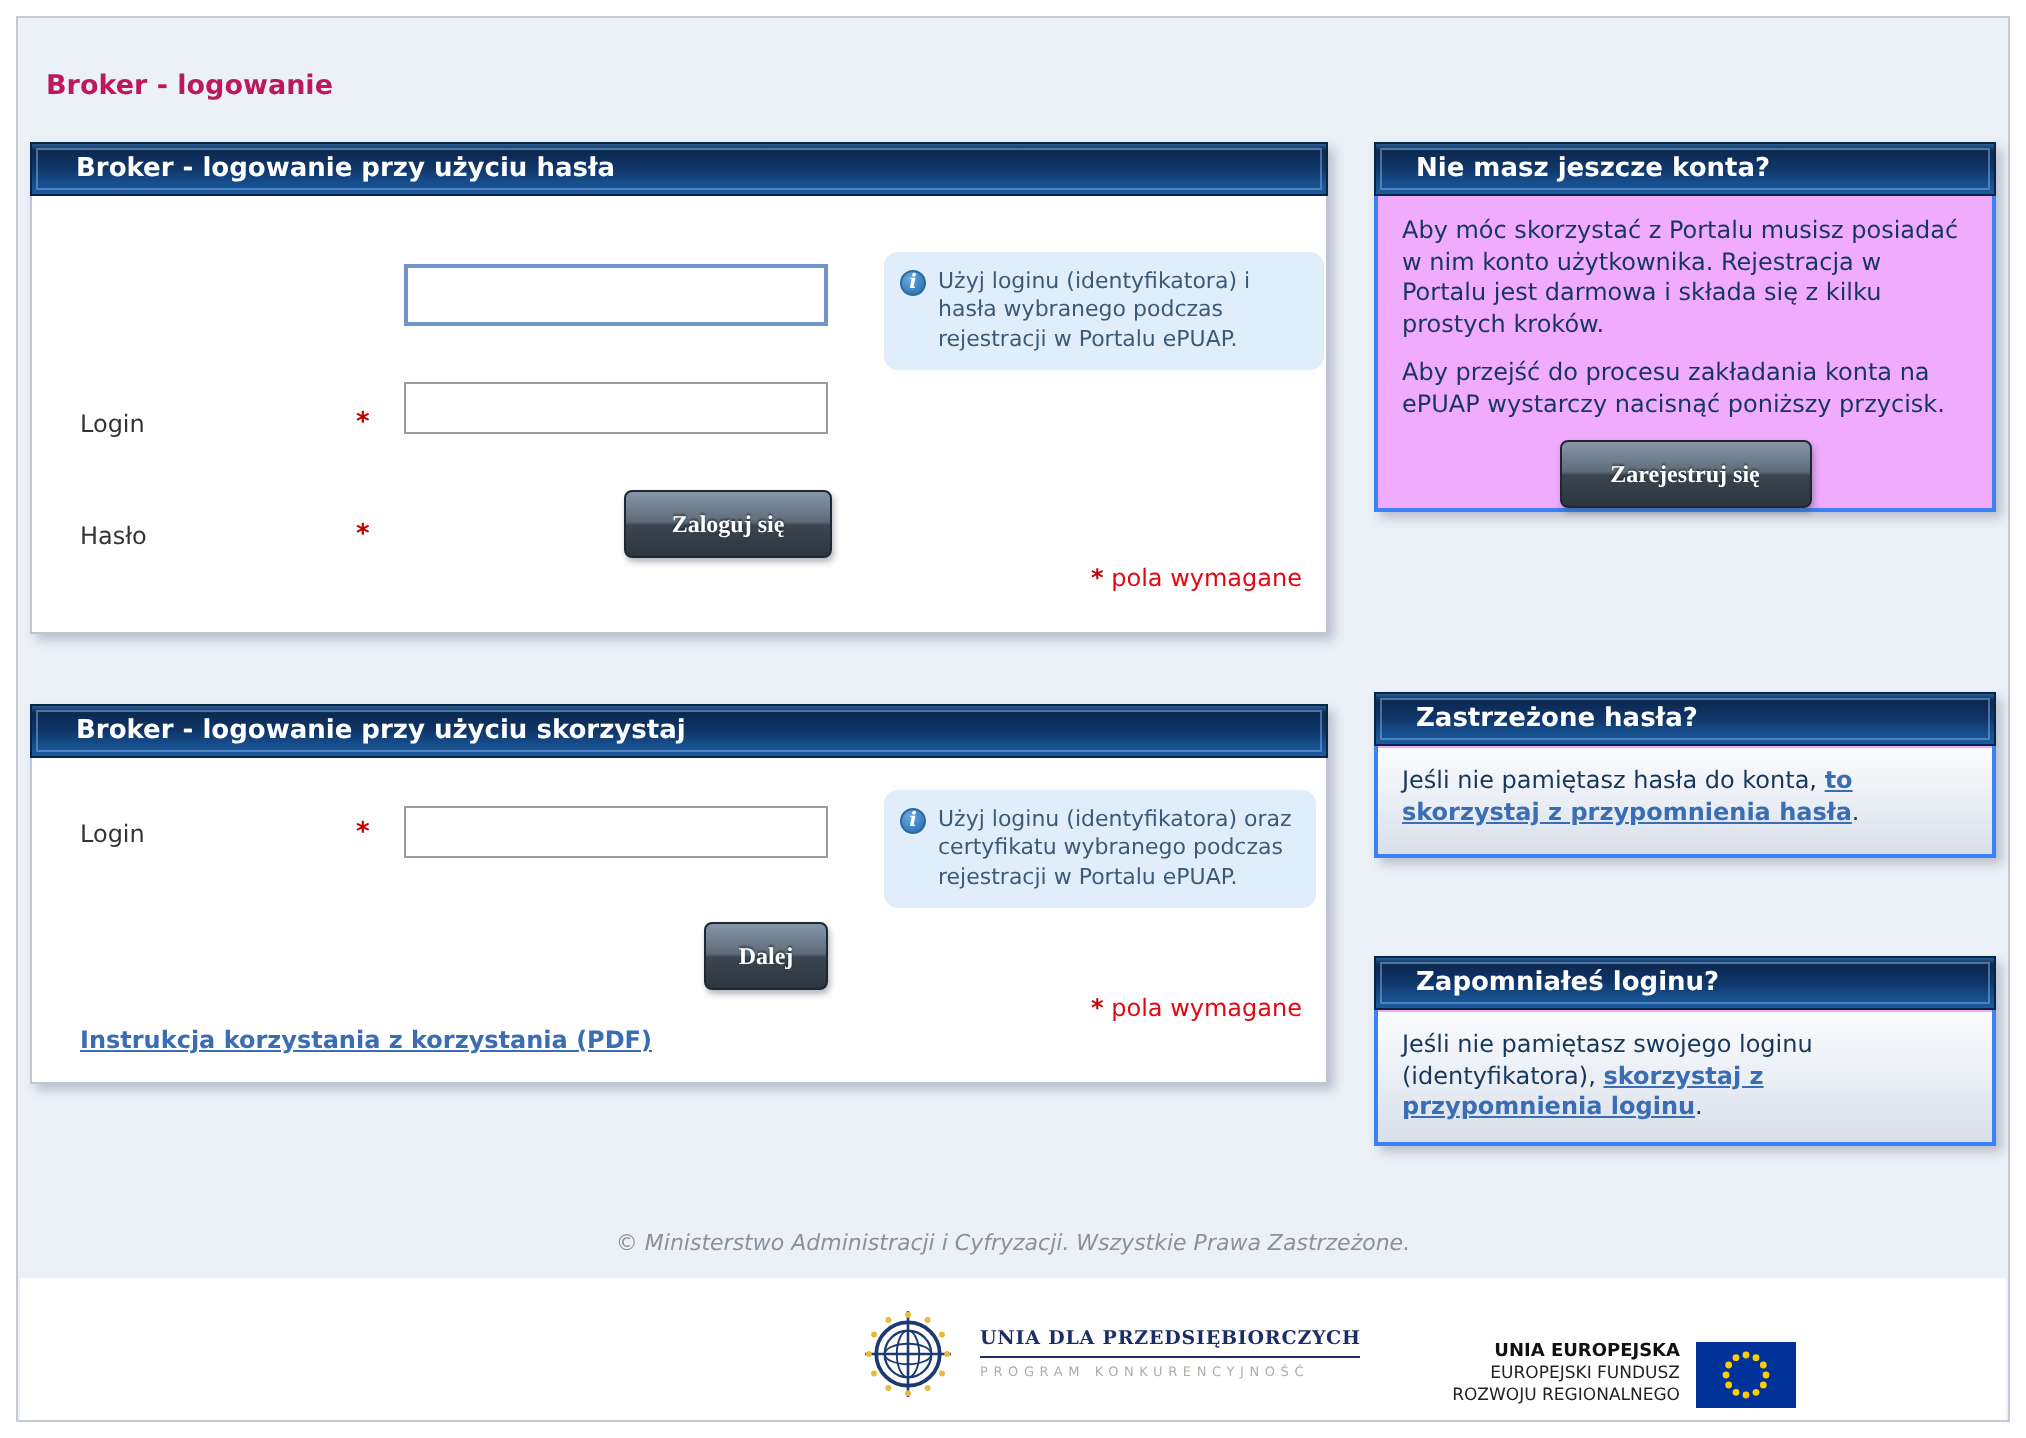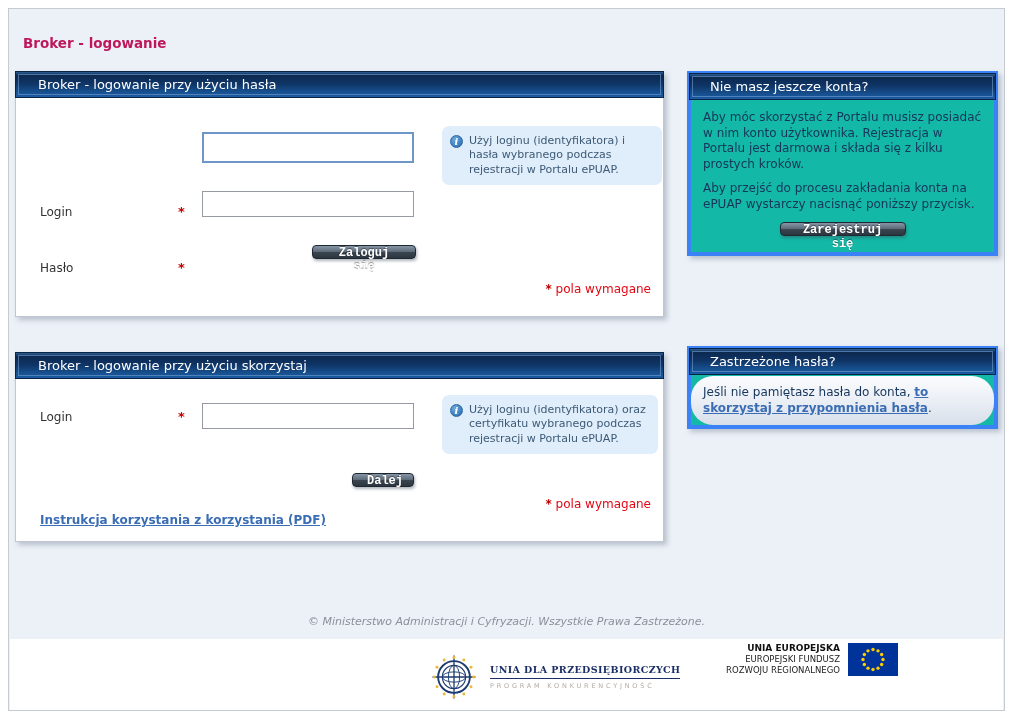--- a/index.html
+++ b/index.html
@@ -6,48 +6,48 @@
   html,body { background:#fff; }
   body { font-family:"DejaVu Sans","Liberation Sans",sans-serif; }
   #screen { position:relative; width:1013px; height:719px; background:#fff; overflow:hidden; }
   .content { position:absolute; left:8px; top:8px; width:997px; height:703px;
              background:#ecf1f7; border:1px solid #c6cad1; }
   .page-title { position:absolute; left:14px; top:26px; font-size:13.5px; font-weight:bold; color:#be185d; }
 
   
   .panel { position:absolute; }
   .panel-main { background:#fff; border:1px solid #bfc6d1; box-shadow:3px 3px 5px rgba(90,100,125,.35); }
-  .panel-side { background:#14b8a6; border:4px solid #3b82f6; box-shadow:3px 3px 5px rgba(90,100,125,.35); }
+  .panel-side { background:#f0abfc; border:2px solid #3b82f6; box-shadow:3px 3px 5px rgba(90,100,125,.35); }
   .panel-header { position:absolute; left:-1px; right:-1px; top:-1px; height:27px;
     background:linear-gradient(180deg,#2a5c92 0%,#0c2950 14%,#0f3567 48%,#17508f 80%,#1b5aa2 100%);
-    border:1px solid #092544; color:#fff; font-size:13px; font-weight:normal; line-height:25px;
+    border:1px solid #092544; color:#fff; font-size:13px; font-weight:bold; line-height:25px;
     padding-left:22px; white-space:nowrap; }
   .panel-side .panel-header { left:-2px; right:-2px; top:-2px; padding-left:20px; }
   .panel-header::after { content:""; position:absolute; left:2px; right:2px; top:2px; bottom:2px;
     border:1px solid rgba(125,165,215,.55); pointer-events:none; }
   .side-body { position:absolute; left:0; right:0; top:26px; bottom:0; padding:9px 12px;
-    font-size:12px; color:#16365c; line-height:1.3;border-radius:22px; }
+    font-size:12px; color:#16365c; line-height:1.3; }
   .side-body.grad { background:linear-gradient(180deg,#fbfcfe 0%,#e9edf4 55%,#d7dfe9 100%); }
   .side-body p { margin-bottom:9px; }
 
   
   .field-label { position:absolute; font-size:12px; color:#333; }
   .req-star { position:absolute; color:#c00000; font-weight:bold; font-size:13px; }
   .text-input { position:absolute; background:#fff; border:1px solid #969ba3; height:26px;
     font-size:12px; padding:0 4px; font-family:inherit; }
   .text-input.focused { border:2px solid #6f96c8; height:31px; }
   .info-box { position:absolute; background:#e0edfa; border-radius:7px;
     padding:8px 8px 8px 27px; font-size:11px; color:#3c5a76; line-height:1.3; }
   .info-icon { position:absolute; left:8px; top:9px; width:13px; height:13px; border-radius:50%;
     background:radial-gradient(circle at 35% 30%,#6fa8dc,#3d83c4 60%,#2d689f);
     border:1px solid #2d689f; color:#fff; font-size:10px; font-style:italic; font-weight:bold;
     font-family:"DejaVu Serif","Liberation Serif",serif; text-align:center; line-height:12px; }
-  .btn { position:absolute; height:14px; border:1px solid #1f2831; border-radius:4px;
+  .btn { position:absolute; height:34px; border:1px solid #1f2831; border-radius:4px;
     background:linear-gradient(180deg,#8796a7 0%,#5e6c7a 46%,#3a4550 52%,#2c3640 100%);
-    color:#fff; font-weight:bold; font-size:12px; font-family:Liberation Mono, monospace; cursor:pointer;
+    color:#fff; font-weight:bold; font-size:12px; font-family:Liberation Serif, serif; cursor:pointer;
     text-shadow:0 -1px 1px rgba(0,0,0,.45); box-shadow:1px 2px 3px rgba(60,70,90,.4); padding:0 14px; }
   .req-note { position:absolute; font-size:12px; color:#e30613; white-space:nowrap; }
   .req-note .star { color:#c00000; font-weight:bold; }
   .link { color:#3a6db4; text-decoration:underline; cursor:pointer;font-weight:bold; }
   .pdf-link { position:absolute; font-size:12px; }
 
   
   .copyright { position:absolute; left:0; top:606px; width:100%; text-align:center;
     font-style:italic; color:#8b909a; font-size:11px; }
   .logos-band { position:absolute; left:1px; top:630px; width:993px; height:71px; background:#fff; }
@@ -104,21 +104,21 @@
 
       <label class="field-label" style="left:24px; top:57px;">Login</label>
       <span class="req-star" style="left:162px; top:56px;">*</span>
       <input class="text-input" style="left: 186px; top: 50px; width: 212px;" value="">
 
       <div class="info-box" style="left:426px; top:42px; width:216px;">
         <span class="info-icon">i</span>
         <span>Użyj loginu (identyfikatora) oraz certyfikatu wybranego podczas rejestracji w Portalu ePUAP.</span>
       </div>
 
-      <button class="btn" style="left:336px; top:120px; width:62px;">Dalej</button>
+      <button class="btn" style="left:336px; top:108px; width:62px;">Dalej</button>
 
       <div class="req-note" style="right:12px; top:144px;">
         <span class="star">*</span>
         <span>pola wymagane</span>
       </div>
 
       <a class="link pdf-link" style="left:24px; top:160px;" href="#">Instrukcja korzystania z korzystania (PDF)</a>
     </section>
 
     <aside class="panel panel-side" style="left:678px; top:62px; width:311px; height:185px;">
@@ -134,20 +134,28 @@
 
     <aside class="panel panel-side" style="left:678px; top:337px; width:311px; height:83px;">
       <header class="panel-header">
         <span>Zastrzeżone hasła?</span>
       </header>
       <div class="side-body grad">
         <span>Jeśli nie pamiętasz hasła do konta, </span><a class="link" href="#">to skorzystaj z przypomnienia hasła</a><span>.</span>
       </div>
     </aside>
 
+    <aside class="panel panel-side" style="left:678px; top:469px; width:311px; height:95px;">
+      <header class="panel-header">
+        <span>Zapomniałeś loginu?</span>
+      </header>
+      <div class="side-body grad">
+        <span>Jeśli nie pamiętasz swojego loginu (identyfikatora), </span><a class="link" href="#">skorzystaj z przypomnienia loginu</a><span>.</span>
+      </div>
+    </aside>
 
     <div class="copyright">© Ministerstwo Administracji i Cyfryzacji. Wszystkie Prawa Zastrzeżone.</div>
 
     <div class="logos-band">
 
 
       <div class="logo-group" style="left:416px; top:10px;">
         <svg width="56" height="56" viewBox="0 0 54 60">
           <g stroke="#1c3a70" fill="none">
             <circle cx="27" cy="30" r="17" stroke-width="2"></circle>
@@ -171,21 +179,21 @@
             <circle cx="8.8" cy="19.5" r="1.6"></circle>
               <circle cx="16.5" cy="11.8" r="1.6"></circle>
           </g>
         </svg>
         <div class="udp-text">
           <div class="udp-line1">UNIA DLA PRZEDSIĘBIORCZYCH</div>
           <div class="udp-line2">PROGRAM KONKURENCYJNOŚĆ</div>
         </div>
       </div>
 
-      <div class="logo-group" style="left:706px; top:4px;align-items:center;">
+      <div class="logo-group" style="left:706px; top:32px;align-items:center;">
         <div class="eu-text" style="width:124px;">
           <div class="eu-line1">UNIA EUROPEJSKA</div>
           <div class="eu-line23">EUROPEJSKI FUNDUSZ</div>
           <div class="eu-line23">ROZWOJU REGIONALNEGO</div>
         </div>
         <svg width="50" height="33" viewBox="0 0 50 33">
           <rect x="0" y="0" width="50" height="33" fill="#003399"></rect>
           <g fill="#ffcc00">
             <circle cx="25" cy="6.5" r="1.7"></circle>
               <circle cx="30" cy="7.84" r="1.7"></circle>

